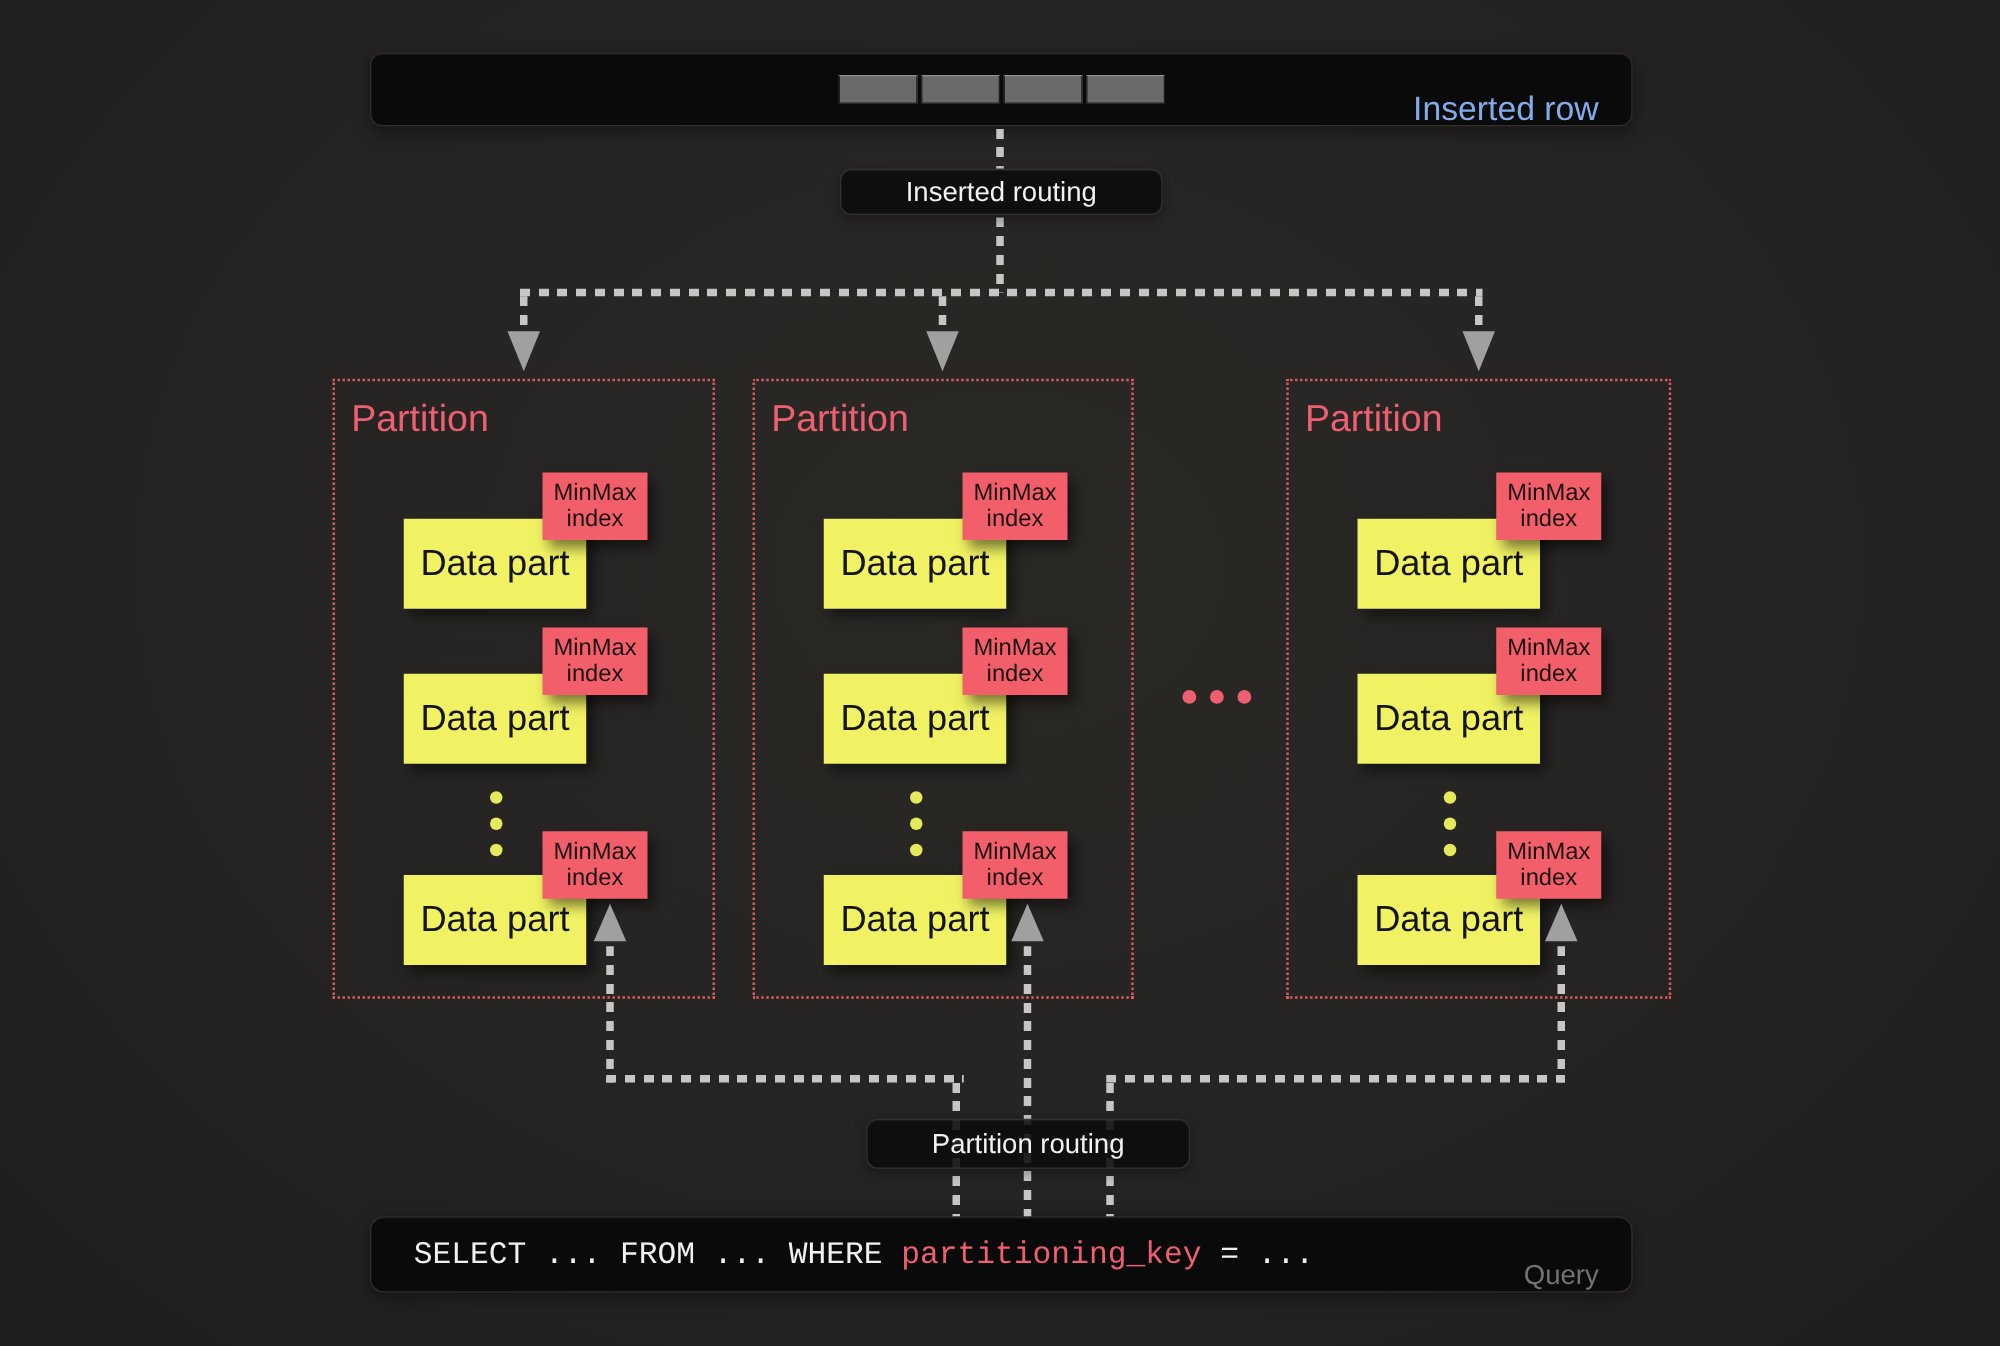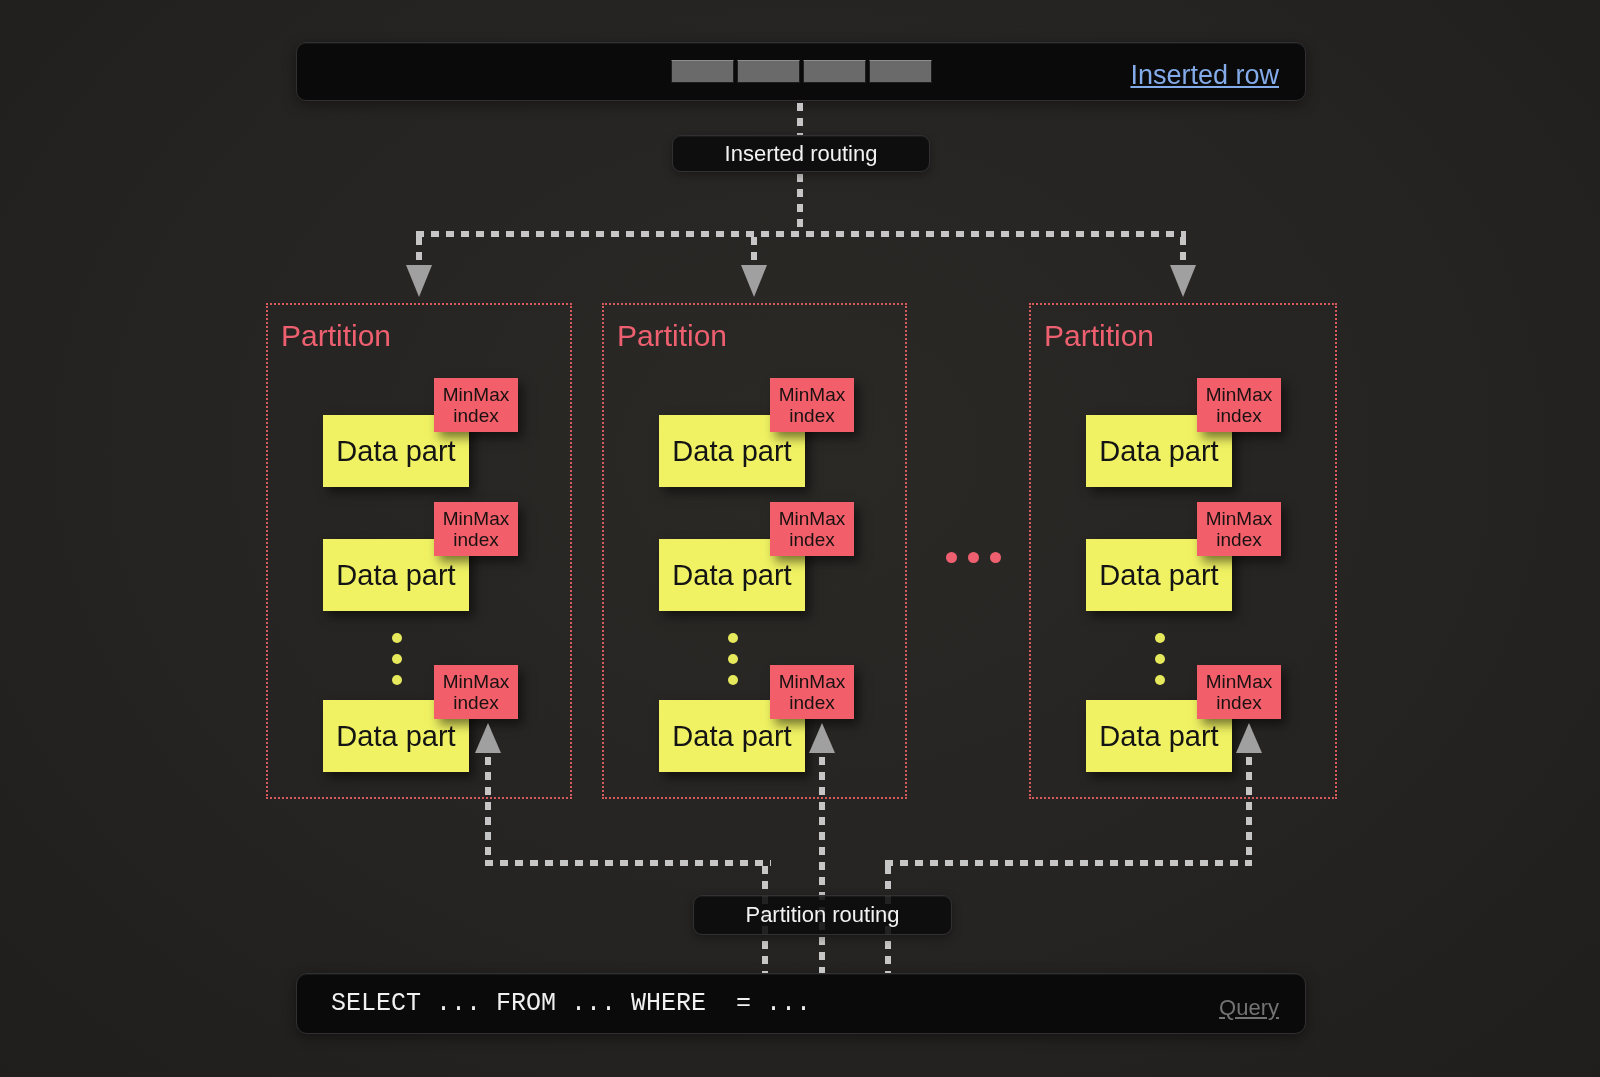--- a/index.html
+++ b/index.html
@@ -43,21 +43,21 @@
   .minmax{position:absolute;width:84px;height:54px;background:#f25f6b;z-index:2;
     display:flex;flex-direction:column;align-items:center;justify-content:center;
     color:#1a1111;font-size:19px;line-height:21px;text-align:center;
     box-shadow:5px 6px 10px rgba(0,0,0,0.5);}
   .ydot{position:absolute;width:10px;height:10px;border-radius:50%;background:#e7e95c;}
   .rdot{position:absolute;width:11px;height:11px;border-radius:50%;background:#ee6070;}
   
   .query-text{position:absolute;left:34px;top:0;height:100%;display:flex;align-items:center;
     font-family:"Liberation Mono","DejaVu Sans Mono",monospace;font-size:25px;color:#f0f0f0;white-space:pre;}
   .q-key{color:#ee6070;}
-  .bar-right-label{position:absolute;right:26px;top:4px;height:100%;display:flex;align-items:center;text-decoration:underline;}
+  .bar-right-label{position:absolute;right:26px;top:16px;height:100%;display:flex;align-items:center;}
 </style>
 </head>
 <body>
 
 <div id="canvas">
 
   <div class="bar" style="left:296px;top:42px;width:1010px;height:59px;">
     <div class="cells" style="left:374px;top:17px;">
       <div class="cell"></div>
       <div class="cell"></div>
@@ -161,17 +161,17 @@
   <div class="vdash" style="left:819px;top:757px;height:216px;"></div>
 
   <div class="arrow-up" style="left:1236px;top:723px;"></div>
   <div class="vdash" style="left:1246px;top:757px;height:109px;"></div>
   <div class="hdash" style="left:885px;top:860px;width:367px;"></div>
   <div class="vdash" style="left:885px;top:866px;height:107px;"></div>
 
   <div class="pill" style="left:693px;top:895px;width:259px;height:40px;">Partition routing</div>
 
   <div class="bar" style="left:296px;top:973px;width:1010px;height:61px;border-radius:11px;">
-    <div class="query-text"><span>SELECT ... FROM ... WHERE </span><span> = ...</span></div>
+    <div class="query-text"><span>SELECT ... FROM ... WHERE </span><span class="q-key">partitioning_key</span><span> = ...</span></div>
     <div class="bar-right-label" style="color:#737373;font-size:22px;">Query</div>
   </div>
 
 </div>
 
 </body></html>

